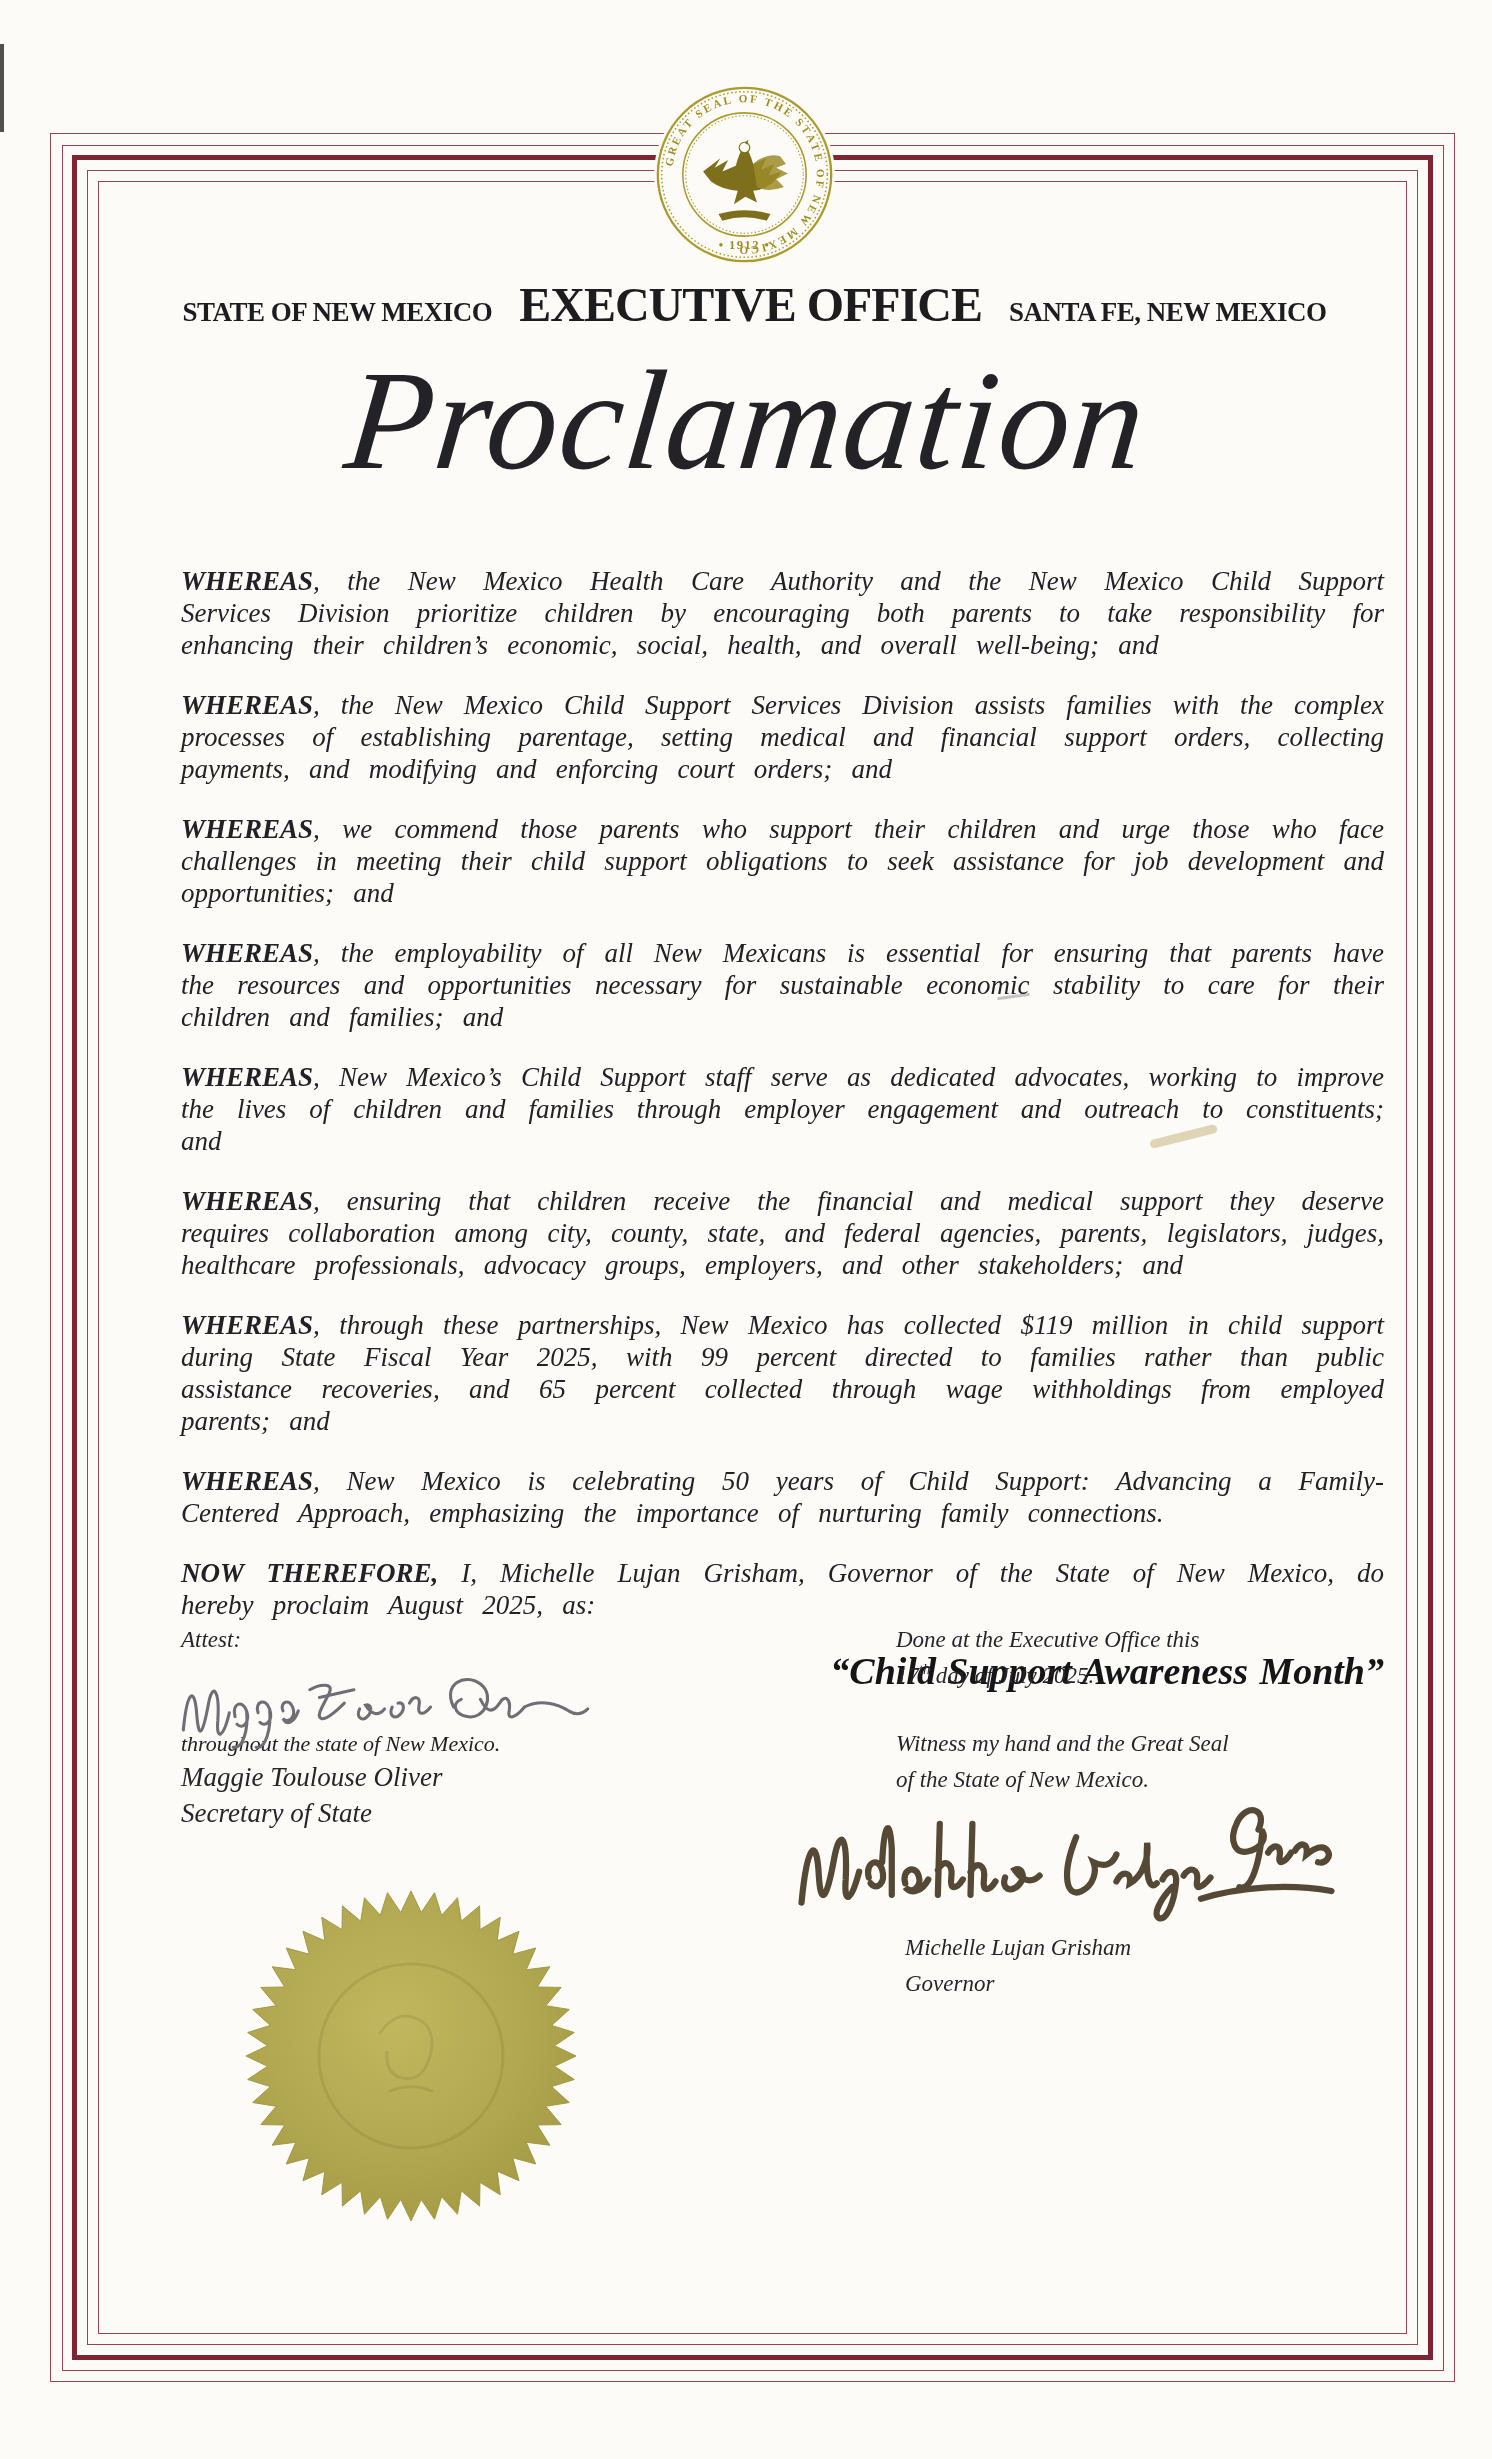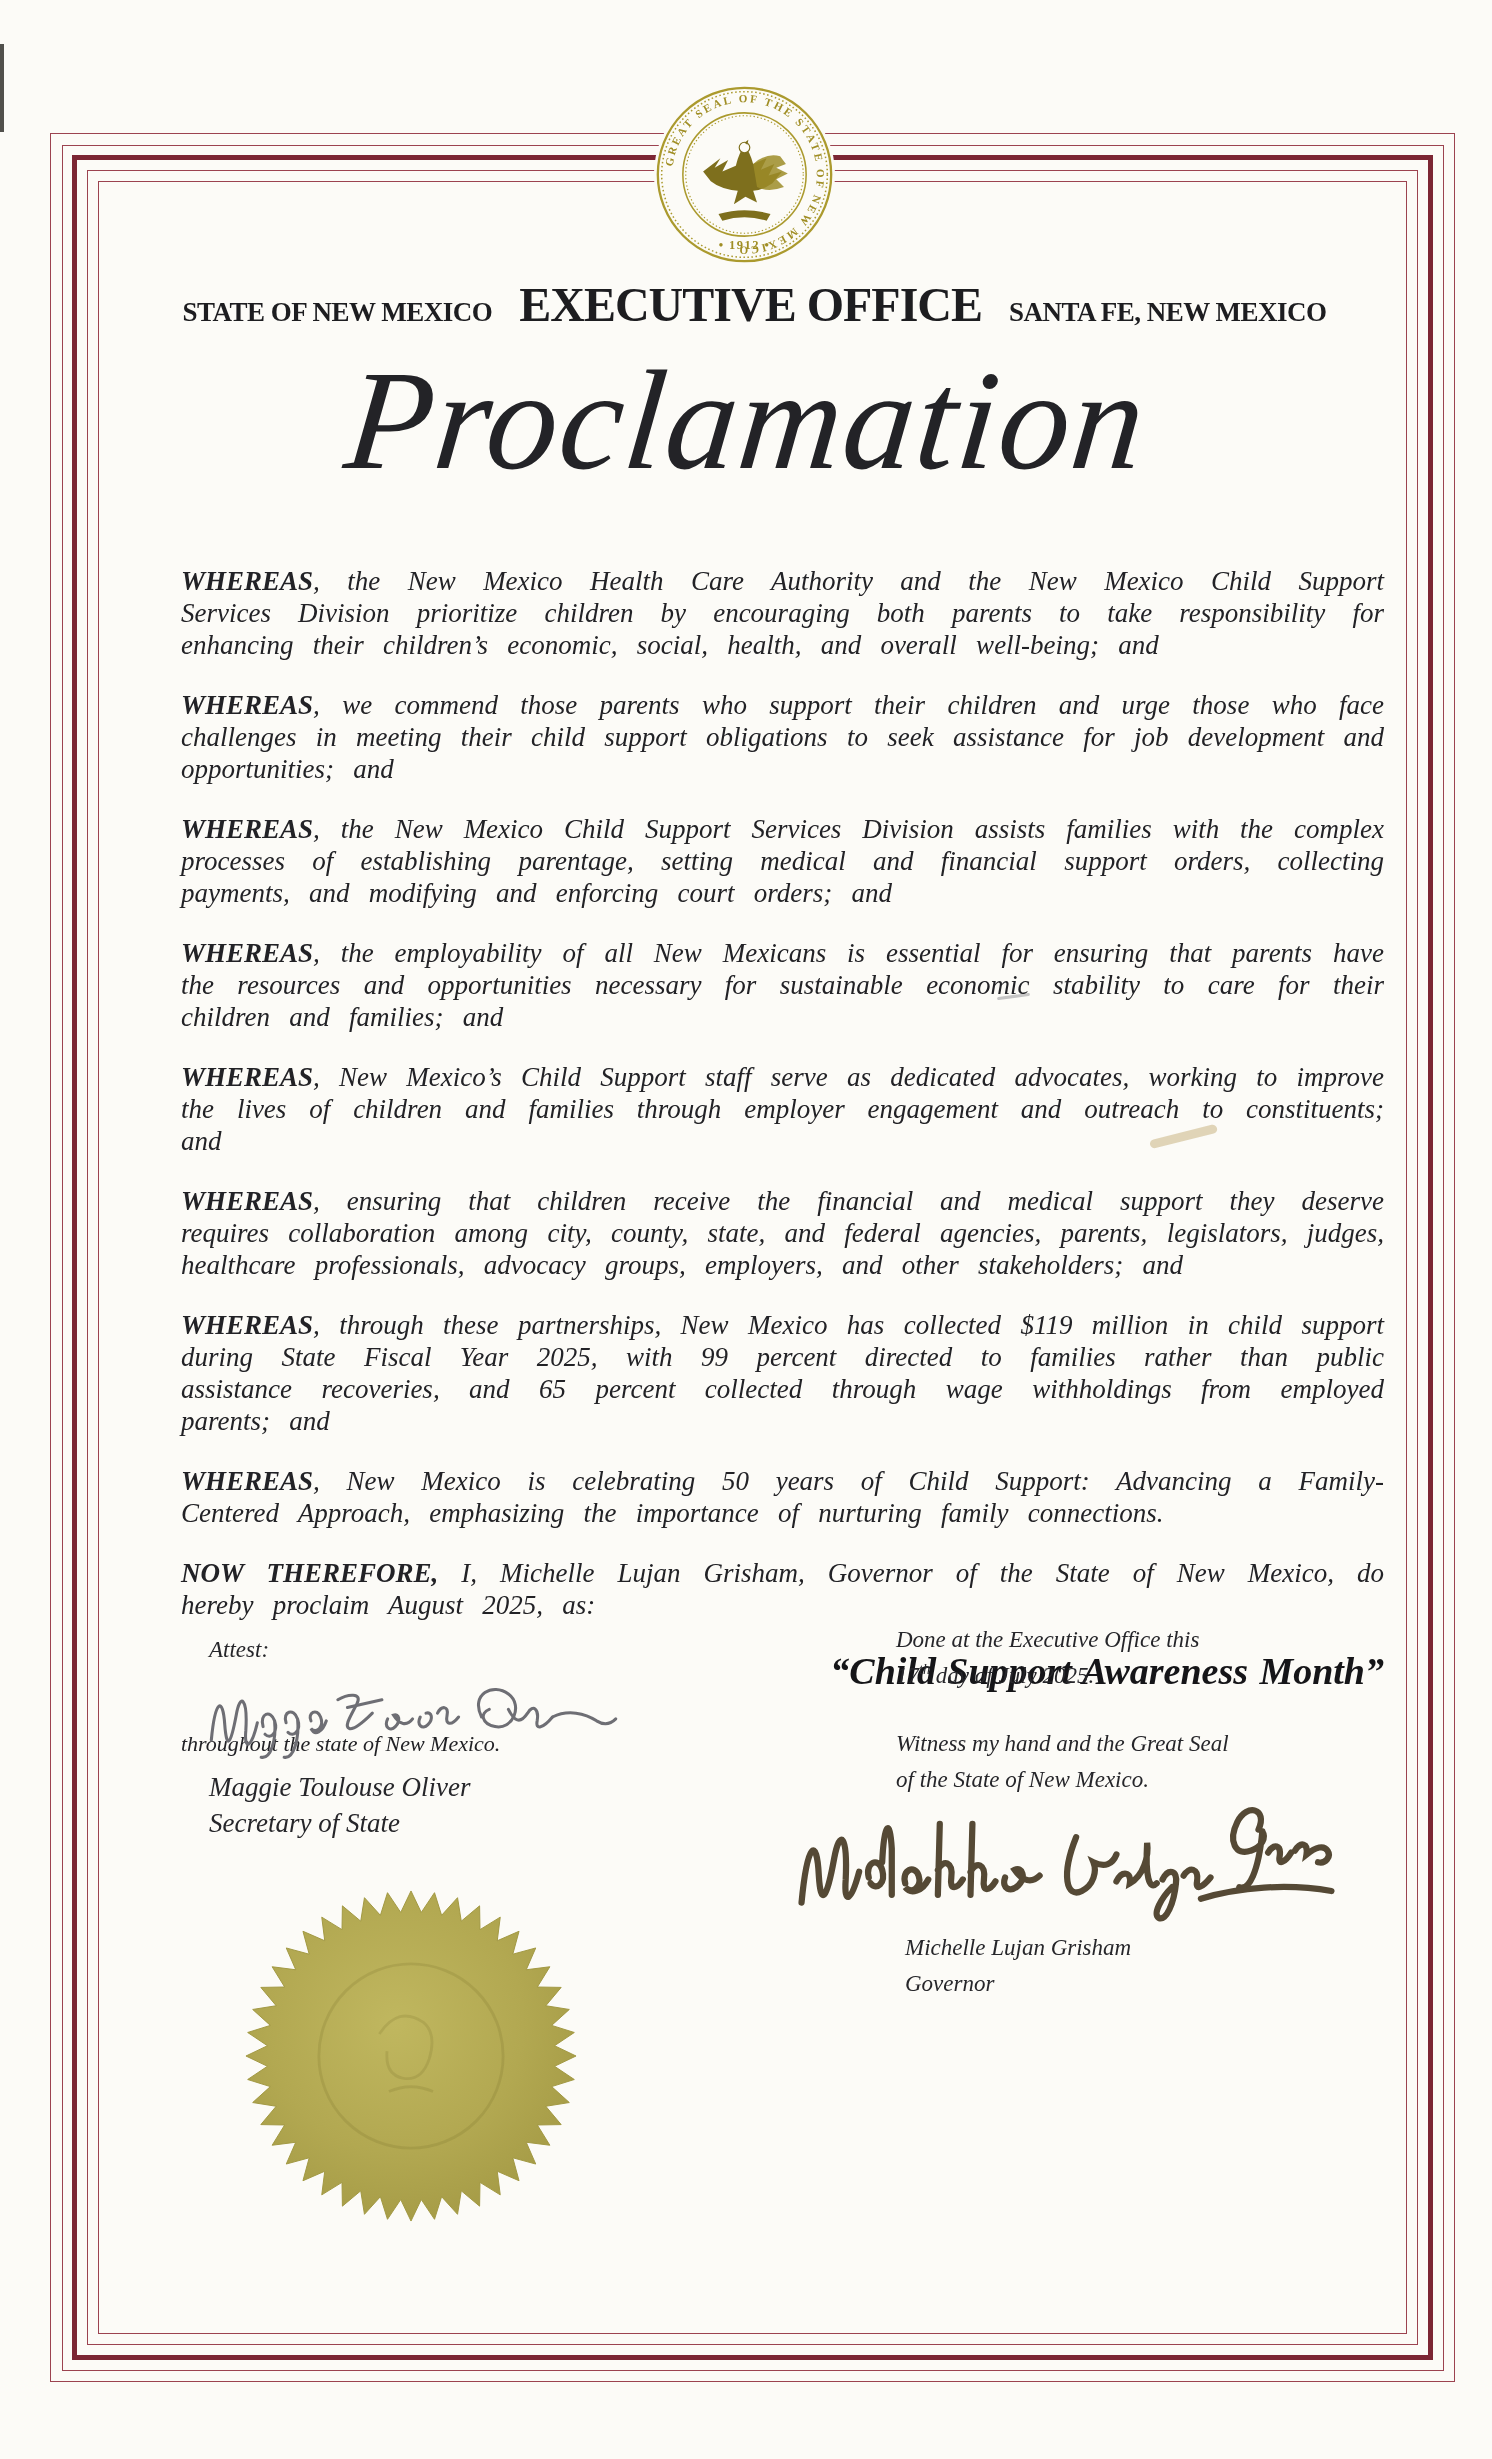--- a/index.html
+++ b/index.html
@@ -37,21 +37,21 @@
     text-align:justify;word-spacing:12.5px;color:#222226;
   }
   .para .lead{font-weight:700;}
   .headline{
     margin:15.4px 0 0 0;text-align:right;font-style:italic;font-weight:700;
     font-size:38px;color:#151518;word-spacing:1.9px;
   }
   .closing{margin:38px 0 0 0;font-style:italic;font-size:22px;color:#222226;}
   
   .sign-area{position:absolute;left:181px;top:1622px;width:1203px;font-style:italic;}
-  .col-left{position:absolute;left:0;top:10px;width:500px;margin-left:28px;}
+  .col-left{position:absolute;left:0;top:0;width:500px;}
   .col-right{position:absolute;left:715px;top:0;width:488px;}
   .sig-label{font-size:23px;line-height:35px;}
   .sig-svg{display:block;margin:3.8px 0 0 -5.8px;}
   .sig-name{font-size:27px;line-height:36px;margin-top:5.8px;}
   .rc-line{font-size:23px;line-height:36px;}
   .rc-gap{height:32px;}
   .sup{vertical-align:super;font-size:0.62em;line-height:0;margin-top:8px;}
   .gov-block{position:absolute;left:788px;top:1795px;width:596px;font-style:italic;}
   .gov-name{margin-left:117px;font-size:23px;line-height:36px;margin-top:-13.4px;}
   
@@ -108,23 +108,23 @@
     <span class="hdr-big">EXECUTIVE OFFICE</span>
     <span class="hdr-small">SANTA FE, NEW MEXICO</span>
   </div>
 
   <div class="script-title">Proclamation</div>
 
   <div class="body-text">
 
     <p class="para"><b class="lead">WHEREAS</b><span class="rest">, the New Mexico Health Care Authority and the New Mexico Child Support Services Division prioritize children by encouraging both parents to take responsibility for enhancing their children’s economic, social, health, and overall well-being; and</span></p>
 
+    <p class="para"><b class="lead">WHEREAS</b><span class="rest">, the New Mexico Child Support Services Division assists families with the complex processes of establishing parentage, setting medical and financial support orders, collecting payments, and modifying and enforcing court orders;  and</span></p>
+
     <p class="para"><b class="lead">WHEREAS</b><span class="rest">, we commend those parents who support their children and urge those who face challenges in meeting their child support obligations to seek assistance for job development and opportunities; and</span></p>
-
-    <p class="para"><b class="lead">WHEREAS</b><span class="rest">, the New Mexico Child Support Services Division assists families with the complex processes of establishing parentage, setting medical and financial support orders, collecting payments, and modifying and enforcing court orders;  and</span></p>
 
     <p class="para"><b class="lead">WHEREAS</b><span class="rest">, the employability of all New Mexicans is essential for ensuring that parents have the resources and opportunities necessary for sustainable economic stability to care for their children and families; and</span></p>
 
     <p class="para"><b class="lead">WHEREAS</b><span class="rest">, New Mexico’s Child Support staff serve as dedicated advocates, working to improve the lives of children and families through employer engagement and outreach to constituents; and</span></p>
 
     <p class="para"><b class="lead">WHEREAS</b><span class="rest">, ensuring that children receive the financial and medical support they deserve requires collaboration among city, county, state, and federal agencies, parents, legislators, judges, healthcare professionals, advocacy groups, employers, and other stakeholders; and</span></p>
 
     <p class="para"><b class="lead">WHEREAS</b><span class="rest">, through these partnerships, New Mexico has collected $119 million in child support during State Fiscal Year 2025, with 99 percent directed to families rather than public assistance recoveries, and 65 percent collected through wage withholdings from employed parents; and</span></p>
 
     <p class="para"><b class="lead">WHEREAS</b><span class="rest">, New Mexico is celebrating 50 years of Child Support: Advancing a Family-Centered Approach, emphasizing the importance of nurturing family connections.</span></p>

